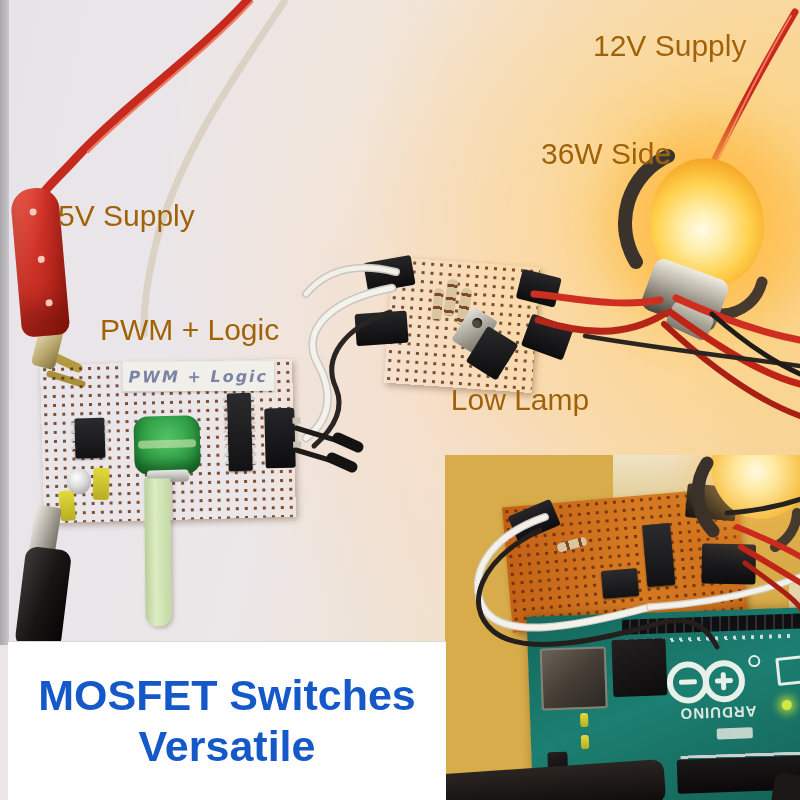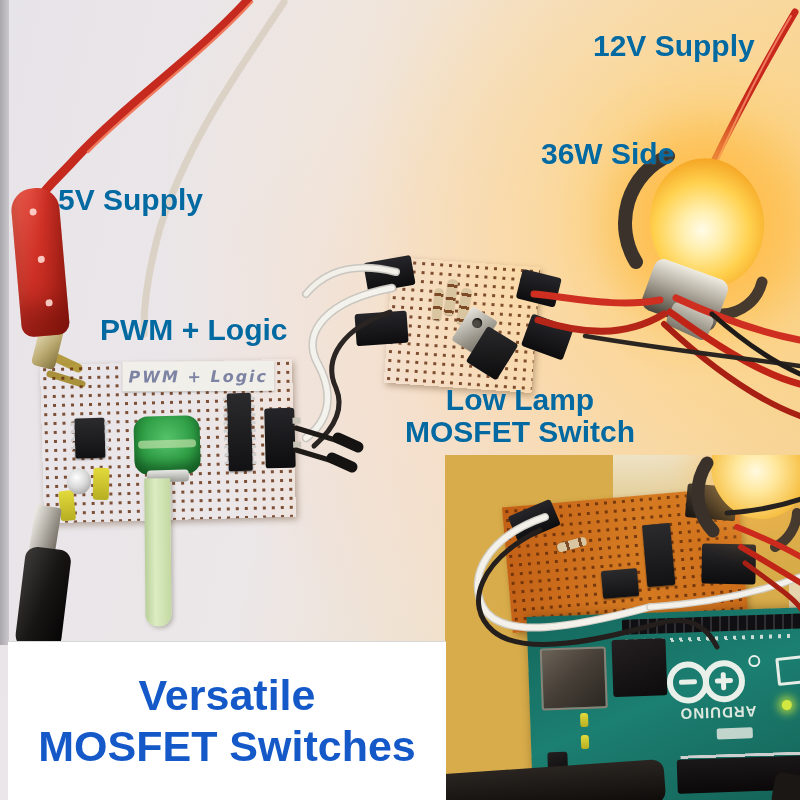--- a/index.html
+++ b/index.html
@@ -89,21 +89,21 @@
   .ard-text{font-weight:bold;font-size:15px;color:#dfe8df;letter-spacing:1px;transform:rotate(180deg);}
   .uno-box{border:3px solid #e6ede6;border-radius:2px;transform:rotate(-4deg);}
   .led-green{width:10px;height:10px;border-radius:50%;background:#d2e840;box-shadow:0 0 8px 4px rgba(190,225,60,.8);}
   .atmega{background:linear-gradient(#1b1819,#0a0808);border-radius:3px;}
   .cap-silver{width:26px;height:26px;border-radius:50%;background:radial-gradient(circle at 40% 35%,#efece4,#b0aaa0 55%,#6f6a61);}
   #inset-cable{left:-15px;top:312px;width:235px;height:44px;transform:rotate(-4deg);z-index:7;
      background:linear-gradient(#2a2521,#0d0b09);border-radius:12px;}
   #inset-blob{left:328px;top:320px;width:46px;height:34px;transform:rotate(10deg);z-index:7;background:#1b1714;border-radius:8px;}
   #inset-lightstrip{left:344px;top:128px;width:12px;height:86px;background:#e9dfc6;opacity:.8;z-index:2;border-radius:4px;}
   
-  .ann{z-index:60;color:#0369a1;font-weight:bold;font-size:30px;line-height:1.05;white-space:nowrap;
+  .ann{z-index:60;color:#a16207;font-weight:normal;font-size:30px;line-height:1.05;white-space:nowrap;
        text-shadow:0 0 2px rgba(255,255,255,.25);}
   #ann-lowside{left:372px;top:384px;width:296px;text-align:center;white-space:normal;}
   
   #caption{left:8px;top:642px;width:438px;height:158px;z-index:55;background:#ffffff;
      box-shadow:0 -1px 0 #d8d8da;display:flex;flex-direction:column;align-items:center;justify-content:center;gap:8px;}
   .cap-line{color:#1559c9;font-weight:bold;font-size:43px;line-height:1;white-space:nowrap;}
 </style>
 </head>
 <body>
 
@@ -252,25 +252,24 @@
       <path d="M292,72 C322,84 342,94 356,102" fill="none" stroke="#cc2a1c" stroke-width="6" stroke-linecap="round"></path>
       <path d="M296,92 C326,110 346,122 356,128" fill="none" stroke="#c02518" stroke-width="6" stroke-linecap="round"></path>
       <path d="M300,108 C332,132 350,144 356,154" fill="none" stroke="#a82014" stroke-width="5" stroke-linecap="round"></path>
       <path d="M282,58 C316,56 338,50 356,44" fill="none" stroke="#262220" stroke-width="5" stroke-linecap="round"></path>
     </svg>
     <div id="inset-cable" class="abs"></div>
     <div id="inset-blob" class="abs"></div>
   </div>
 
   <div id="caption" class="abs">
+    <div class="cap-line">MOSFET Switches</div>
     <div class="cap-line">Versatile</div>
-    <div class="cap-line">MOSFET Switches</div>
   </div>
 
   <div class="abs ann" style="left:593px;top:30px;">12V Supply</div>
   <div class="abs ann" style="left:541px;top:138px;">36W Side</div>
-  <div class="abs ann" style="left:58px;top:184px;">5V Supply</div>
+  <div class="abs ann" style="left:58px;top:200px;">5V Supply</div>
   <div class="abs ann" style="left:100px;top:314px;">PWM + Logic</div>
   <div id="ann-lowside" class="abs ann">
     <div>Low Lamp</div>
-    <div>MOSFET Switch</div>
   </div>
 </div>
 
 </body></html>

